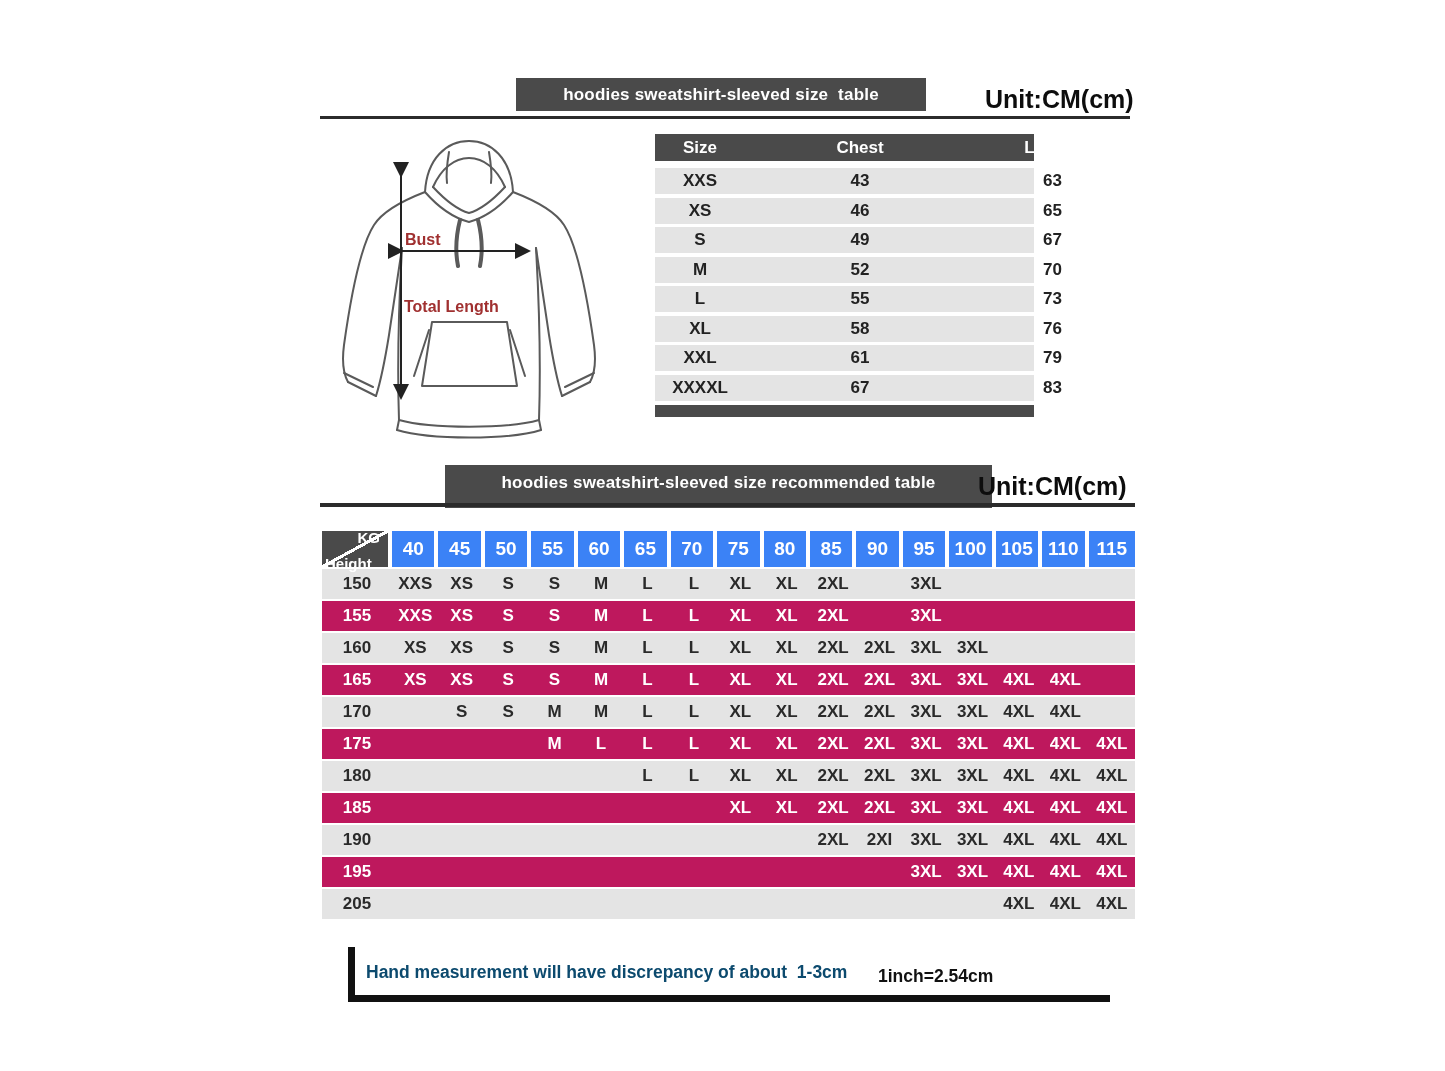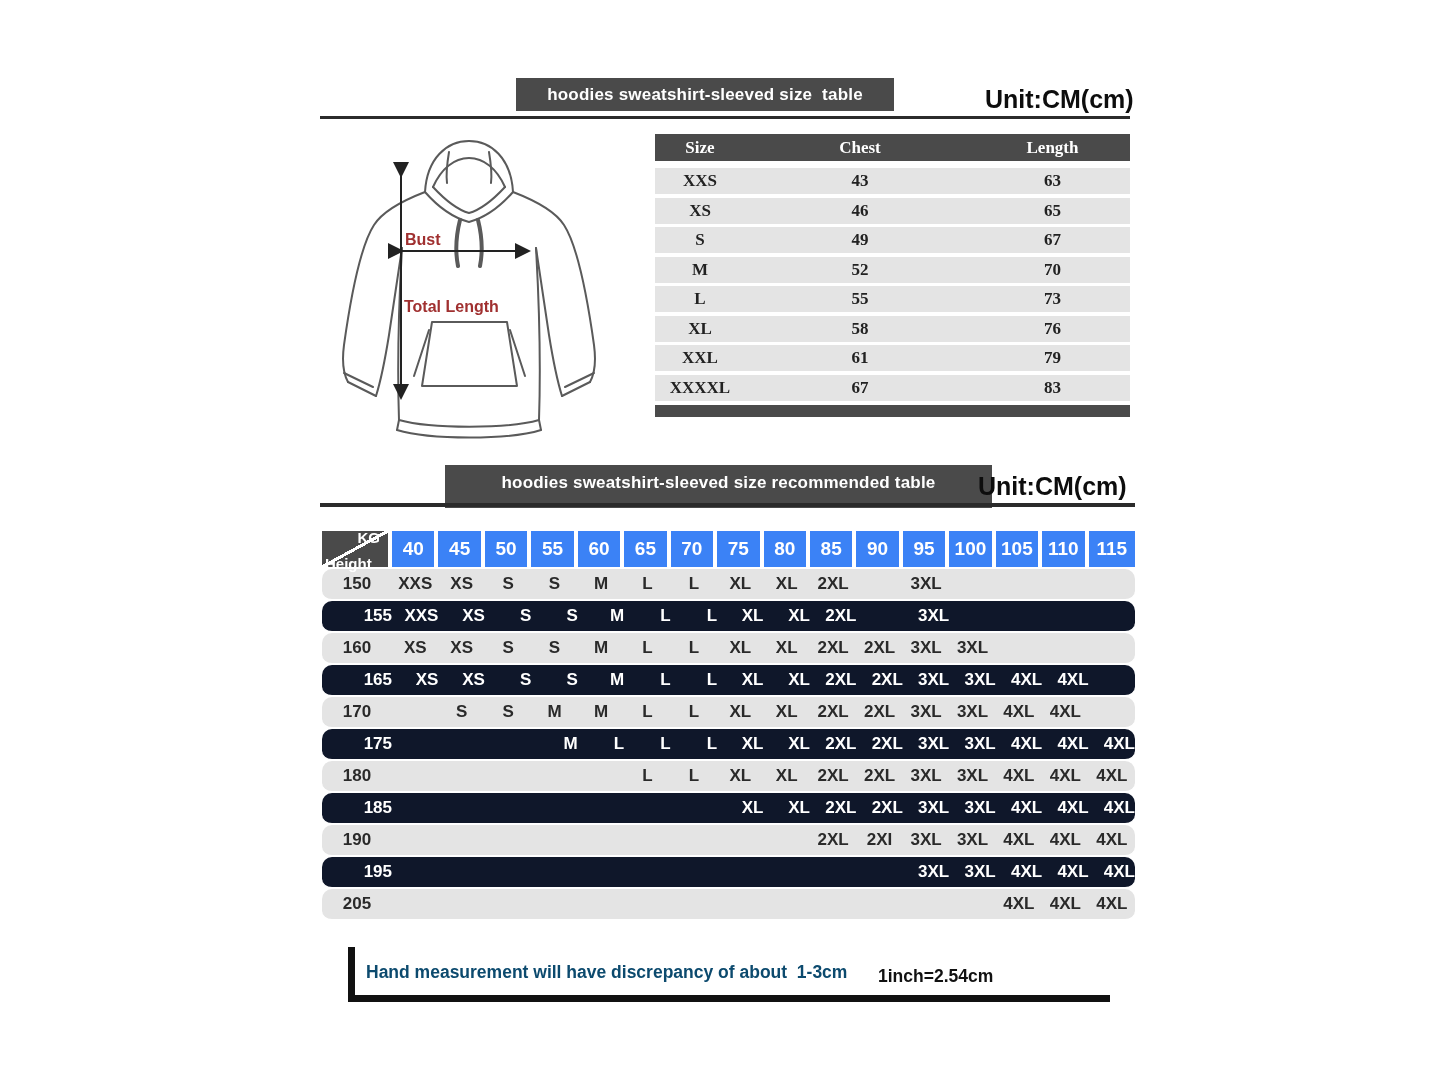--- a/index.html
+++ b/index.html
@@ -3,54 +3,54 @@
 <meta charset="utf-8">
 <style>
   html,body{margin:0;padding:0;background:#fff;}
   .canvas{
     position:relative;width:1445px;height:1071px;background:#ffffff;overflow:hidden;
     font-family:"Liberation Sans","DejaVu Sans",sans-serif;font-weight:bold;color:#1a1a1a;
   }
   
   .titlebar{position:absolute;background:#4a4a4a;color:#fff;text-align:center;
     font-size:17px;letter-spacing:.2px;white-space:pre;}
-  .titlebar1{left:516px;top:78px;width:378px;height:33px;line-height:33px;}
+  .titlebar1{left:516px;top:78px;width:410px;height:33px;line-height:33px;}
   .titlebar2{left:445px;top:465px;width:547px;height:43px;line-height:35px;}
   .unit{position:absolute;font-size:25px;color:#0d0d0d;text-align:right;width:140px;}
   .unit1{left:985px;top:85px;}
   .unit2{left:978px;top:472px;}
   .rule{position:absolute;background:#2b2b2b;}
   .rule1{left:320px;top:116px;width:810px;height:3px;}
   .rule2{left:320px;top:503px;width:815px;height:4px;}
   
   .hoodie{position:absolute;left:328px;top:130px;width:285px;height:325px;}
   
-  .size-table{position:absolute;left:655px;top:134px;width:475px;font-family:Liberation Serif, serif;}
+  .size-table{position:absolute;left:655px;top:134px;width:379px;}
   .st-grid{display:grid;grid-template-columns:90px 230px 155px;text-align:center;}
   .st-head{background:#4a4a4a;color:#fff;height:27px;line-height:27px;font-size:17px;}
   .st-body{margin-top:7px;}
   .st-row{background:#e4e4e4;height:26px;line-height:26px;font-size:17px;color:#222;
     margin-bottom:3.5px;}
   .st-endbar{background:#4a4a4a;height:12px;margin-top:4px;}
   
   .matrix{position:absolute;left:322px;top:531px;width:813px;}
   .m-grid{display:grid;grid-template-columns:70px repeat(16,1fr);}
   .m-head{margin-bottom:2px;}
   .m-head > div{background:#3b82f6;color:#fff;height:36px;line-height:36px;
     text-align:center;font-size:19px;border-right:4px solid #fff;box-sizing:border-box;}
   .m-head > div:last-child{border-right:none;}
   .corner{position:relative;
     background:linear-gradient(to bottom right,#4a4a4a 0 calc(50% - 1.5px),
       #ffffff calc(50% - 1.5px) calc(50% + 1.5px),#4a4a4a calc(50% + 1.5px) 100%) !important;padding-left:45px;}
   .corner .kg{position:absolute;top:-4px;right:8px;font-size:15px;line-height:22px;}
   .corner .hgt{position:absolute;bottom:-8px;left:3px;font-size:15px;line-height:22px;}
   .m-row{height:30px;line-height:30px;border-bottom:2px solid #fff;box-sizing:content-box;
-    text-align:center;font-size:17px;border-radius:10px;}
+    text-align:center;font-size:17px;}
   .m-row.light{background:#e4e4e4;color:#2a2a2a;}
-  .m-row.dark{background:#0f172a;color:#fff;text-align:right;}
+  .m-row.dark{background:#be185d;color:#fff;}
   .m-row .hcell{font-size:17px;}
   
   .f-vbar{position:absolute;left:348px;top:947px;width:7px;height:55px;background:#111;}
   .f-hbar{position:absolute;left:348px;top:995px;width:762px;height:7px;background:#111;}
   .f-note{position:absolute;left:366px;top:962px;font-size:17.5px;color:#0c4a6e;white-space:pre;}
   .f-conv{position:absolute;left:878px;top:966px;font-size:17.5px;color:#111;}
   svg text{font-family:"Liberation Sans","DejaVu Sans",sans-serif;font-weight:bold;}
 </style>
 </head>
 <body>

